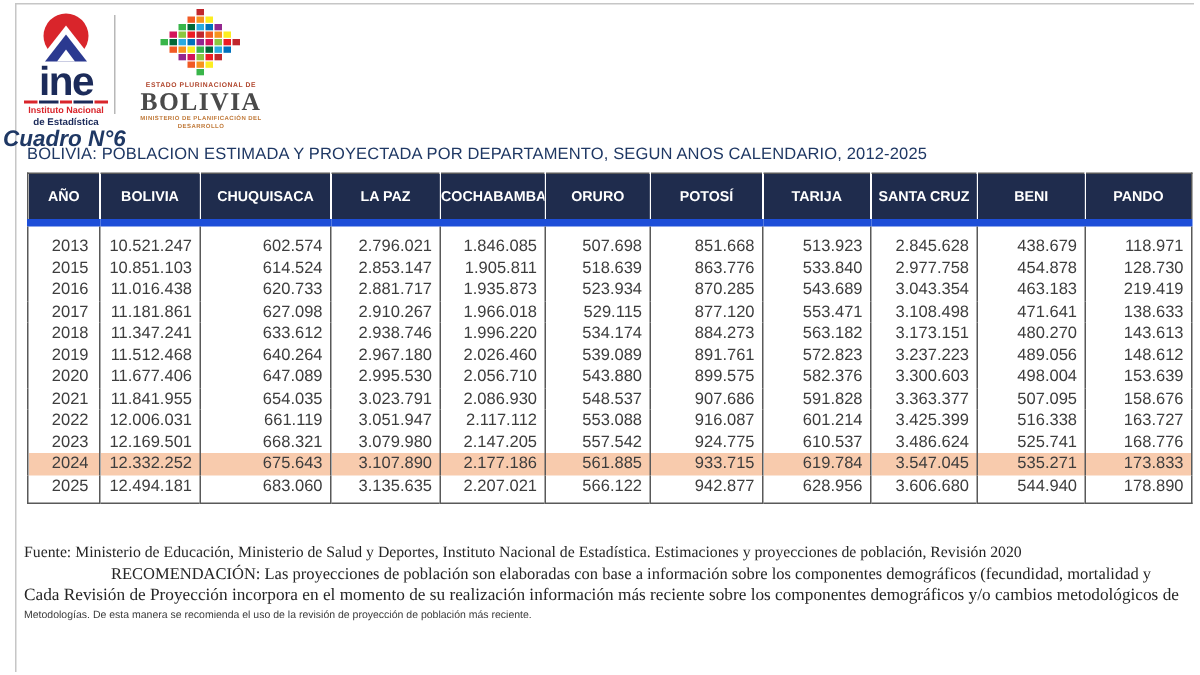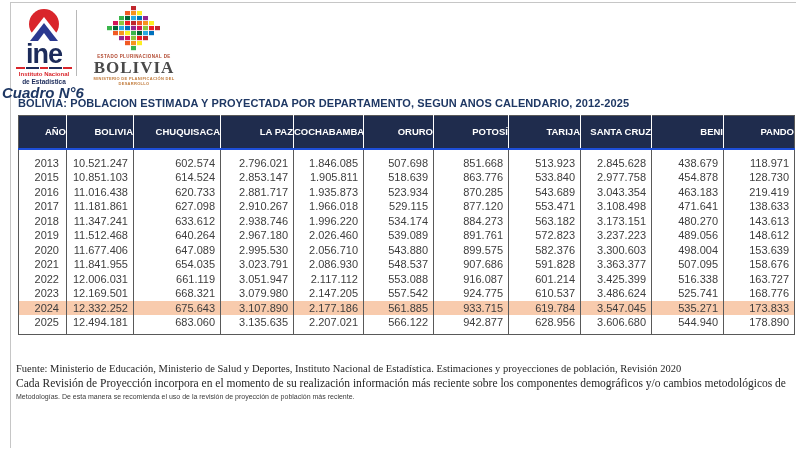--- a/index.html
+++ b/index.html
@@ -23,38 +23,38 @@
   .ine-sub2 { font-size:6.5px; font-weight:bold; color:var(--ine-navy); line-height:8px; }
   .logo-divider { position:absolute; left:76px; top:10px; width:1px; height:66px; background:#b8b8b8; }
   .bolivia-logo { position:absolute; left:86px; top:5px; width:96px; text-align:center; }
   .bolivia-logo svg { display:block; margin:0 auto; }
   .bol-estado { font-size:4.5px; font-weight:bold; color:#b0452c; letter-spacing:.4px; line-height:5px; margin-top:1px; }
   .bol-name { font-family:"Liberation Serif", serif; font-size:17px; font-weight:bold; color:#4a4a4a; letter-spacing:1px; line-height:17px; }
   .bol-min { font-size:4px; font-weight:bold; color:#c07a3a; letter-spacing:.3px; line-height:5px; }
 
   
   .cuadro { position:absolute; left:2px; top:84px; font-size:15px; font-weight:bold; color:var(--title-color);font-style:italic; }
-  .main-title { position:absolute; left:18px; top:97px; font-size:11px; font-weight:bold; color:var(--title-color); letter-spacing:.1px; }
+  .main-title { position:absolute; left:18px; top:97px; font-size:11px; font-weight:normal; color:var(--title-color); letter-spacing:.1px; }
 
   
   table.data {
     position:absolute; left:18px; top:115px; width:776px;
     border-collapse:collapse; table-layout:fixed;
     border:1px solid #595959;
   }
   table.data col:nth-child(1){width:48px;}  table.data col:nth-child(2){width:67px;}
   table.data col:nth-child(3){width:87px;}  table.data col:nth-child(4){width:73px;}
   table.data col:nth-child(5){width:70px;}  table.data col:nth-child(6){width:70px;}
   table.data col:nth-child(7){width:75px;}  table.data col:nth-child(8){width:72px;}
   table.data col:nth-child(9){width:71px;}  table.data col:nth-child(10){width:72px;}
   table.data col:nth-child(11){width:71px;}
   table.data thead th {
     background:var(--header-bg); color:#fff; font-size:9.5px; font-weight:bold;
-    height:33px; text-align:right; vertical-align:middle;
-    border-left:1px solid rgba(255,255,255,.35); border-bottom:2px solid #1d4ed8;
+    height:33px; text-align:center; vertical-align:middle;
+    border-left:1px solid rgba(255,255,255,.35); border-bottom:5px solid #1d4ed8;
     overflow:hidden; white-space:nowrap;
   }
   table.data thead th:first-child { border-left:none; }
   table.data tbody td {
     font-size:11px; color:#3d3d3d; text-align:right; padding:0 5px 0 0;
     height:14.5px; line-height:14.5px; border-left:1px solid #595959;
     white-space:nowrap; overflow:hidden;
   }
   table.data tbody td:first-child { border-left:none; padding-right:7px; }
   table.data tbody tr:first-child td { padding-top:6px; }
@@ -331,16 +331,17 @@
           <td>628.956</td>
           <td>3.606.680</td>
           <td>544.940</td>
           <td>178.890</td>
         </tr>
       </tbody>
   </table>
 
   <div class="footer">
     <div class="f-line1">Fuente: Ministerio de Educación, Ministerio de Salud y Deportes, Instituto Nacional de Estadística. Estimaciones y proyecciones de población, Revisión 2020</div>
+    <div class="f-line2">RECOMENDACIÓN: Las proyecciones de población son elaboradas con base a información sobre los componentes demográficos (fecundidad, mortalidad y</div>
     <div class="f-line3">Cada Revisión de Proyección incorpora  en el momento de su realización información más reciente sobre los componentes demográficos y/o cambios metodológicos de</div>
     <div class="f-line4">Metodologías. De esta manera se recomienda el uso de la revisión de proyección de población más reciente.</div>
   </div>
 </div>
 
 </body></html>

